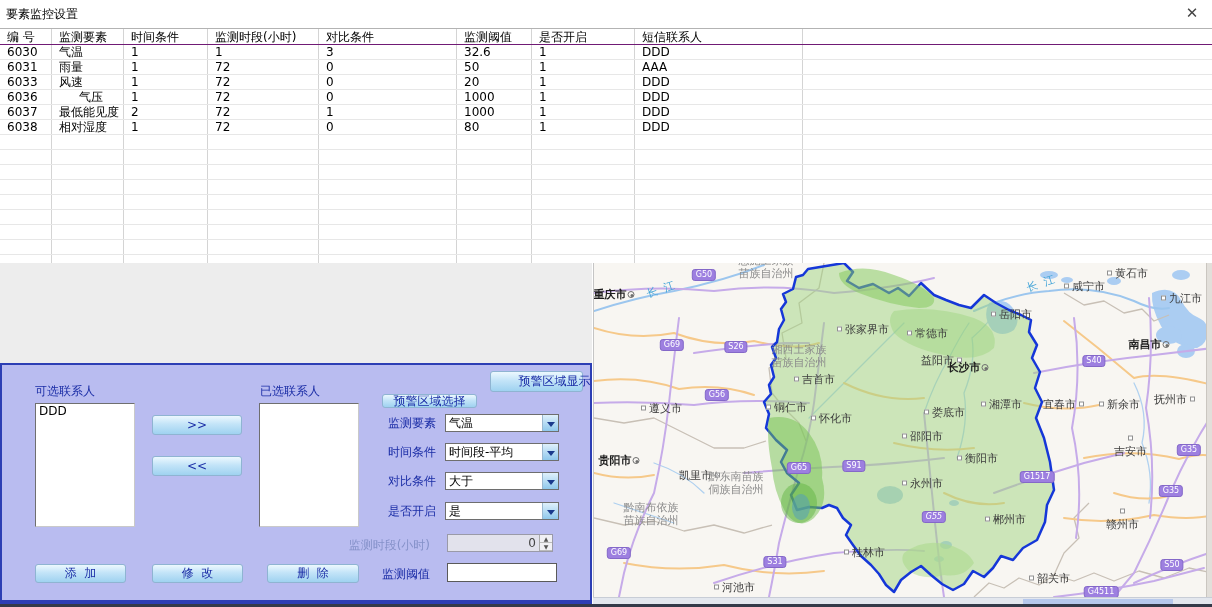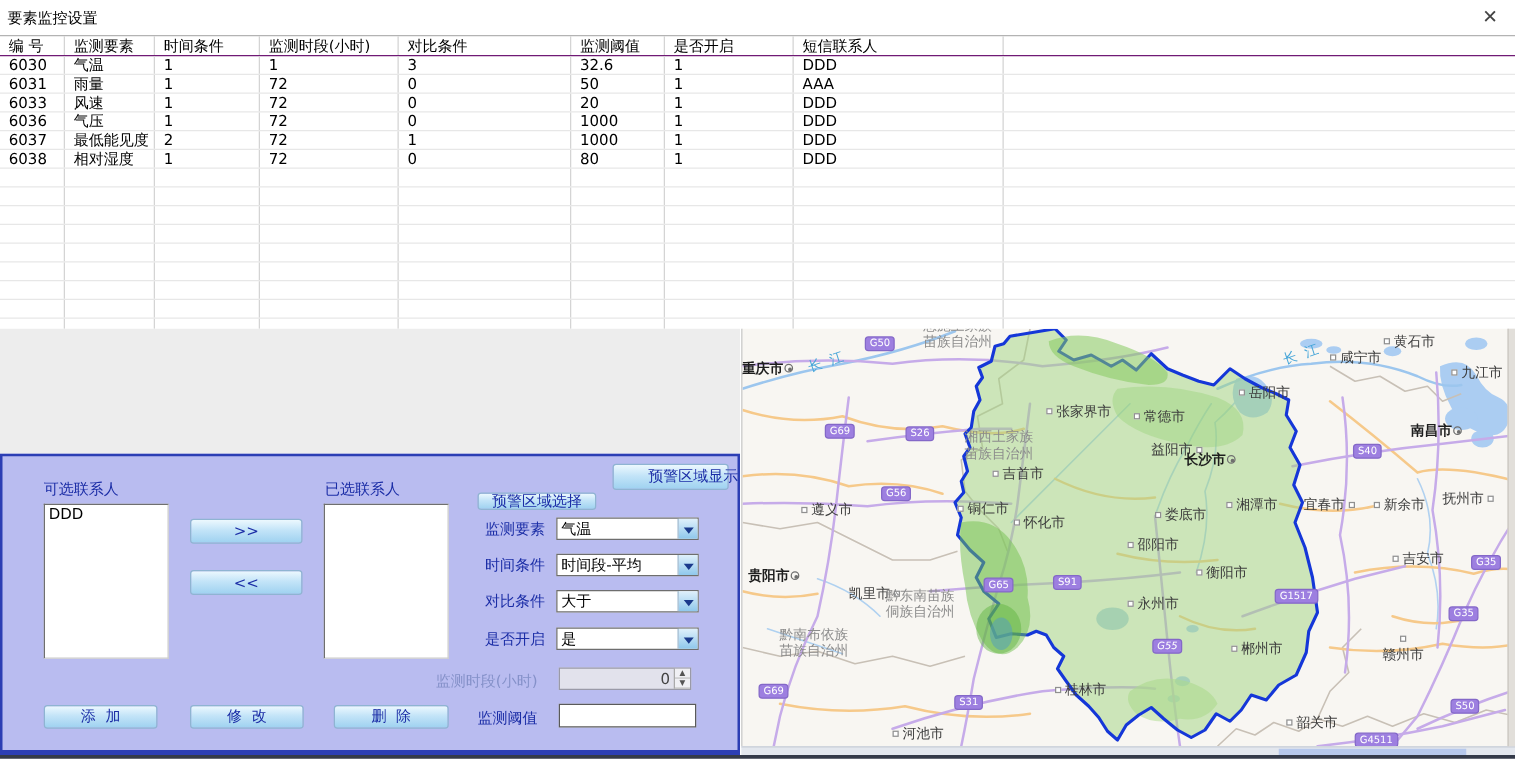--- a/index.html
+++ b/index.html
@@ -135,21 +135,21 @@
         <div class="cell" style="width: 84px;">1</div>
         <div class="cell" style="width: 111px;">72</div>
         <div class="cell" style="width: 138px;">0</div>
         <div class="cell" style="width: 75px;">20</div>
         <div class="cell" style="width: 103px;">1</div>
         <div class="cell" style="width: 168px;">DDD</div>
         <div class="fill"></div>
       </div>
       <div class="trow">
         <div class="cell" style="width: 52px;">6036</div>
-        <div class="cell" style="width: 72px;">气压</div>
+        <div class="cell" style="width: 72px; text-align: center;">气压</div>
         <div class="cell" style="width: 84px;">1</div>
         <div class="cell" style="width: 111px;">72</div>
         <div class="cell" style="width: 138px;">0</div>
         <div class="cell" style="width: 75px;">1000</div>
         <div class="cell" style="width: 103px;">1</div>
         <div class="cell" style="width: 168px;">DDD</div>
         <div class="fill"></div>
       </div>
       <div class="trow">
         <div class="cell" style="width: 52px;">6037</div>
@@ -531,21 +531,21 @@
         <span class="sq"></span>
       </div>
       <div class="city" style="left: 505px; top: 141px;">
         <span class="sq"></span>
         <span>新余市</span>
       </div>
       <div class="city" style="left: 449px; top: 141px;">
         <span>宜春市</span>
         <span class="sq"></span>
       </div>
-      <div class="city" style="left: 520px; top: 184px;">
+      <div class="city" style="left: 520px; top: 184px; flex-direction: column;">
         <span class="sq"></span>
         <span>吉安市</span>
       </div>
       <div class="city" style="left: 512px; top: 257px; flex-direction: column;">
         <span class="sq"></span>
         <span>赣州市</span>
       </div>
       <div class="city" style="left: 435px; top: 315px;">
         <span class="sq"></span>
         <span>韶关市</span>

